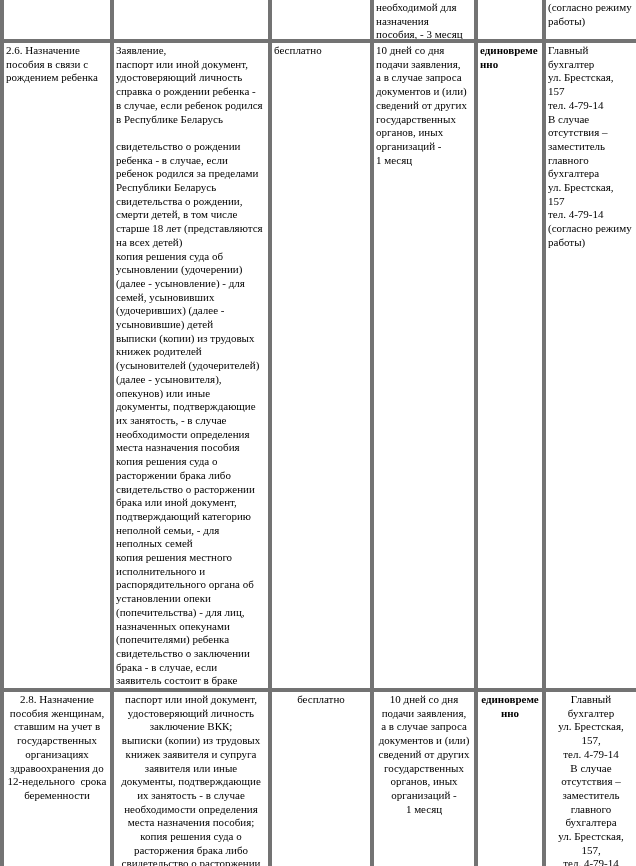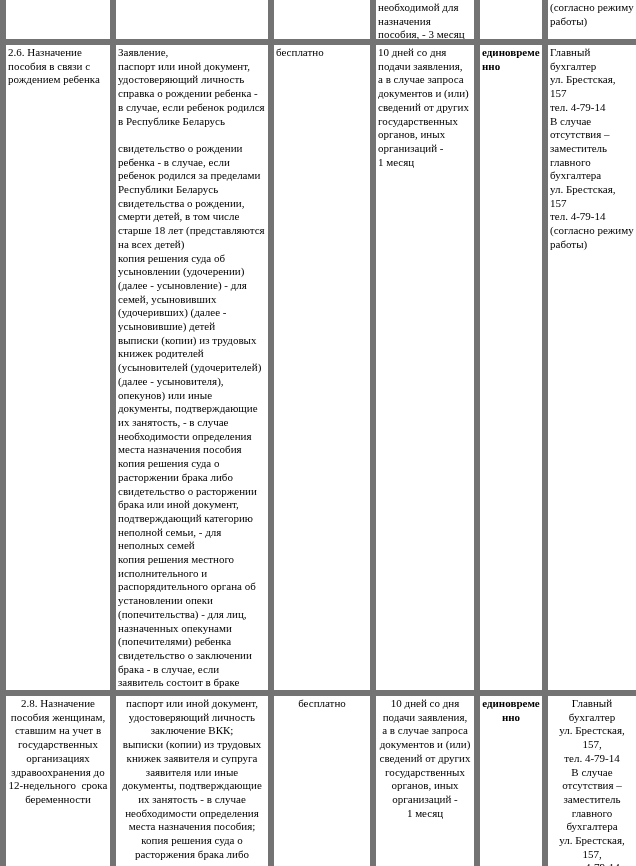--- a/index.html
+++ b/index.html
@@ -9,21 +9,21 @@
     width: 636px;
     height: 866px;
     overflow: hidden;
   }
   table.grid {
     border-collapse: collapse;
     table-layout: fixed;
     width: 636px;
   }
   table.grid td {
-    border: 6px solid #737373;
+    border: 4px solid #737373;
     vertical-align: top;
     padding: 0;
   }
   table.grid tr.r0 td { border-top: none; }
   table.grid tr.r2 td { border-bottom: none; }
   .cell {
     font-family: "Liberation Serif", "DejaVu Serif", serif;
     font-size: 11px;
     line-height: 13.7px;
     color: #000000;

